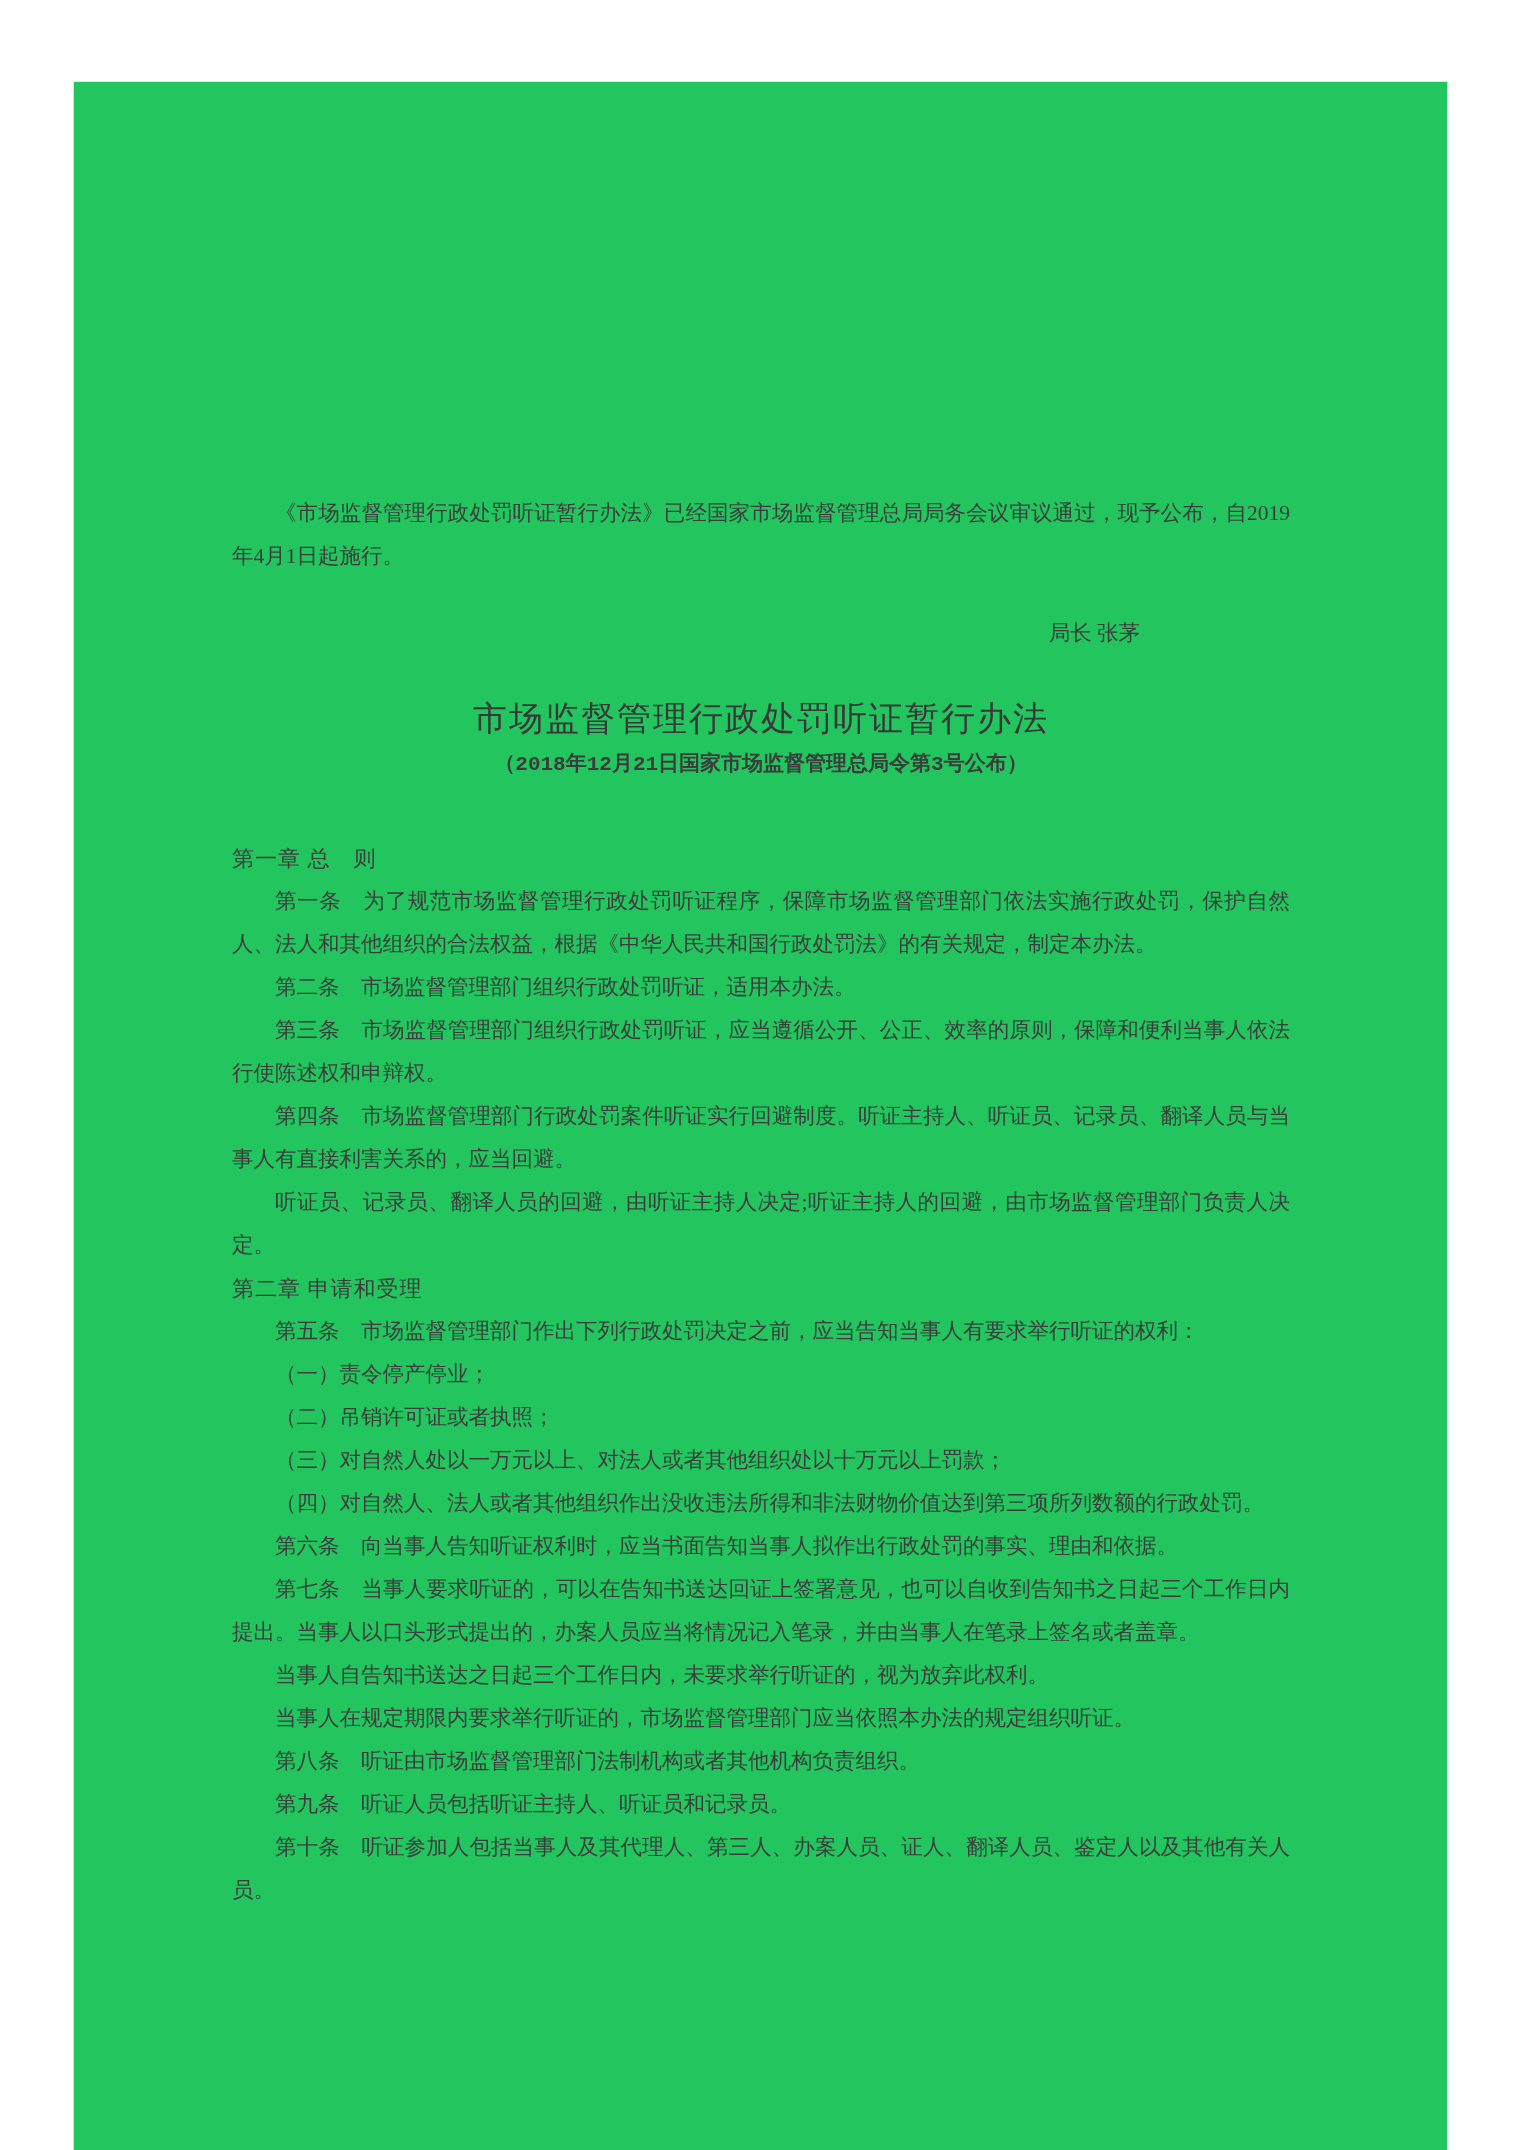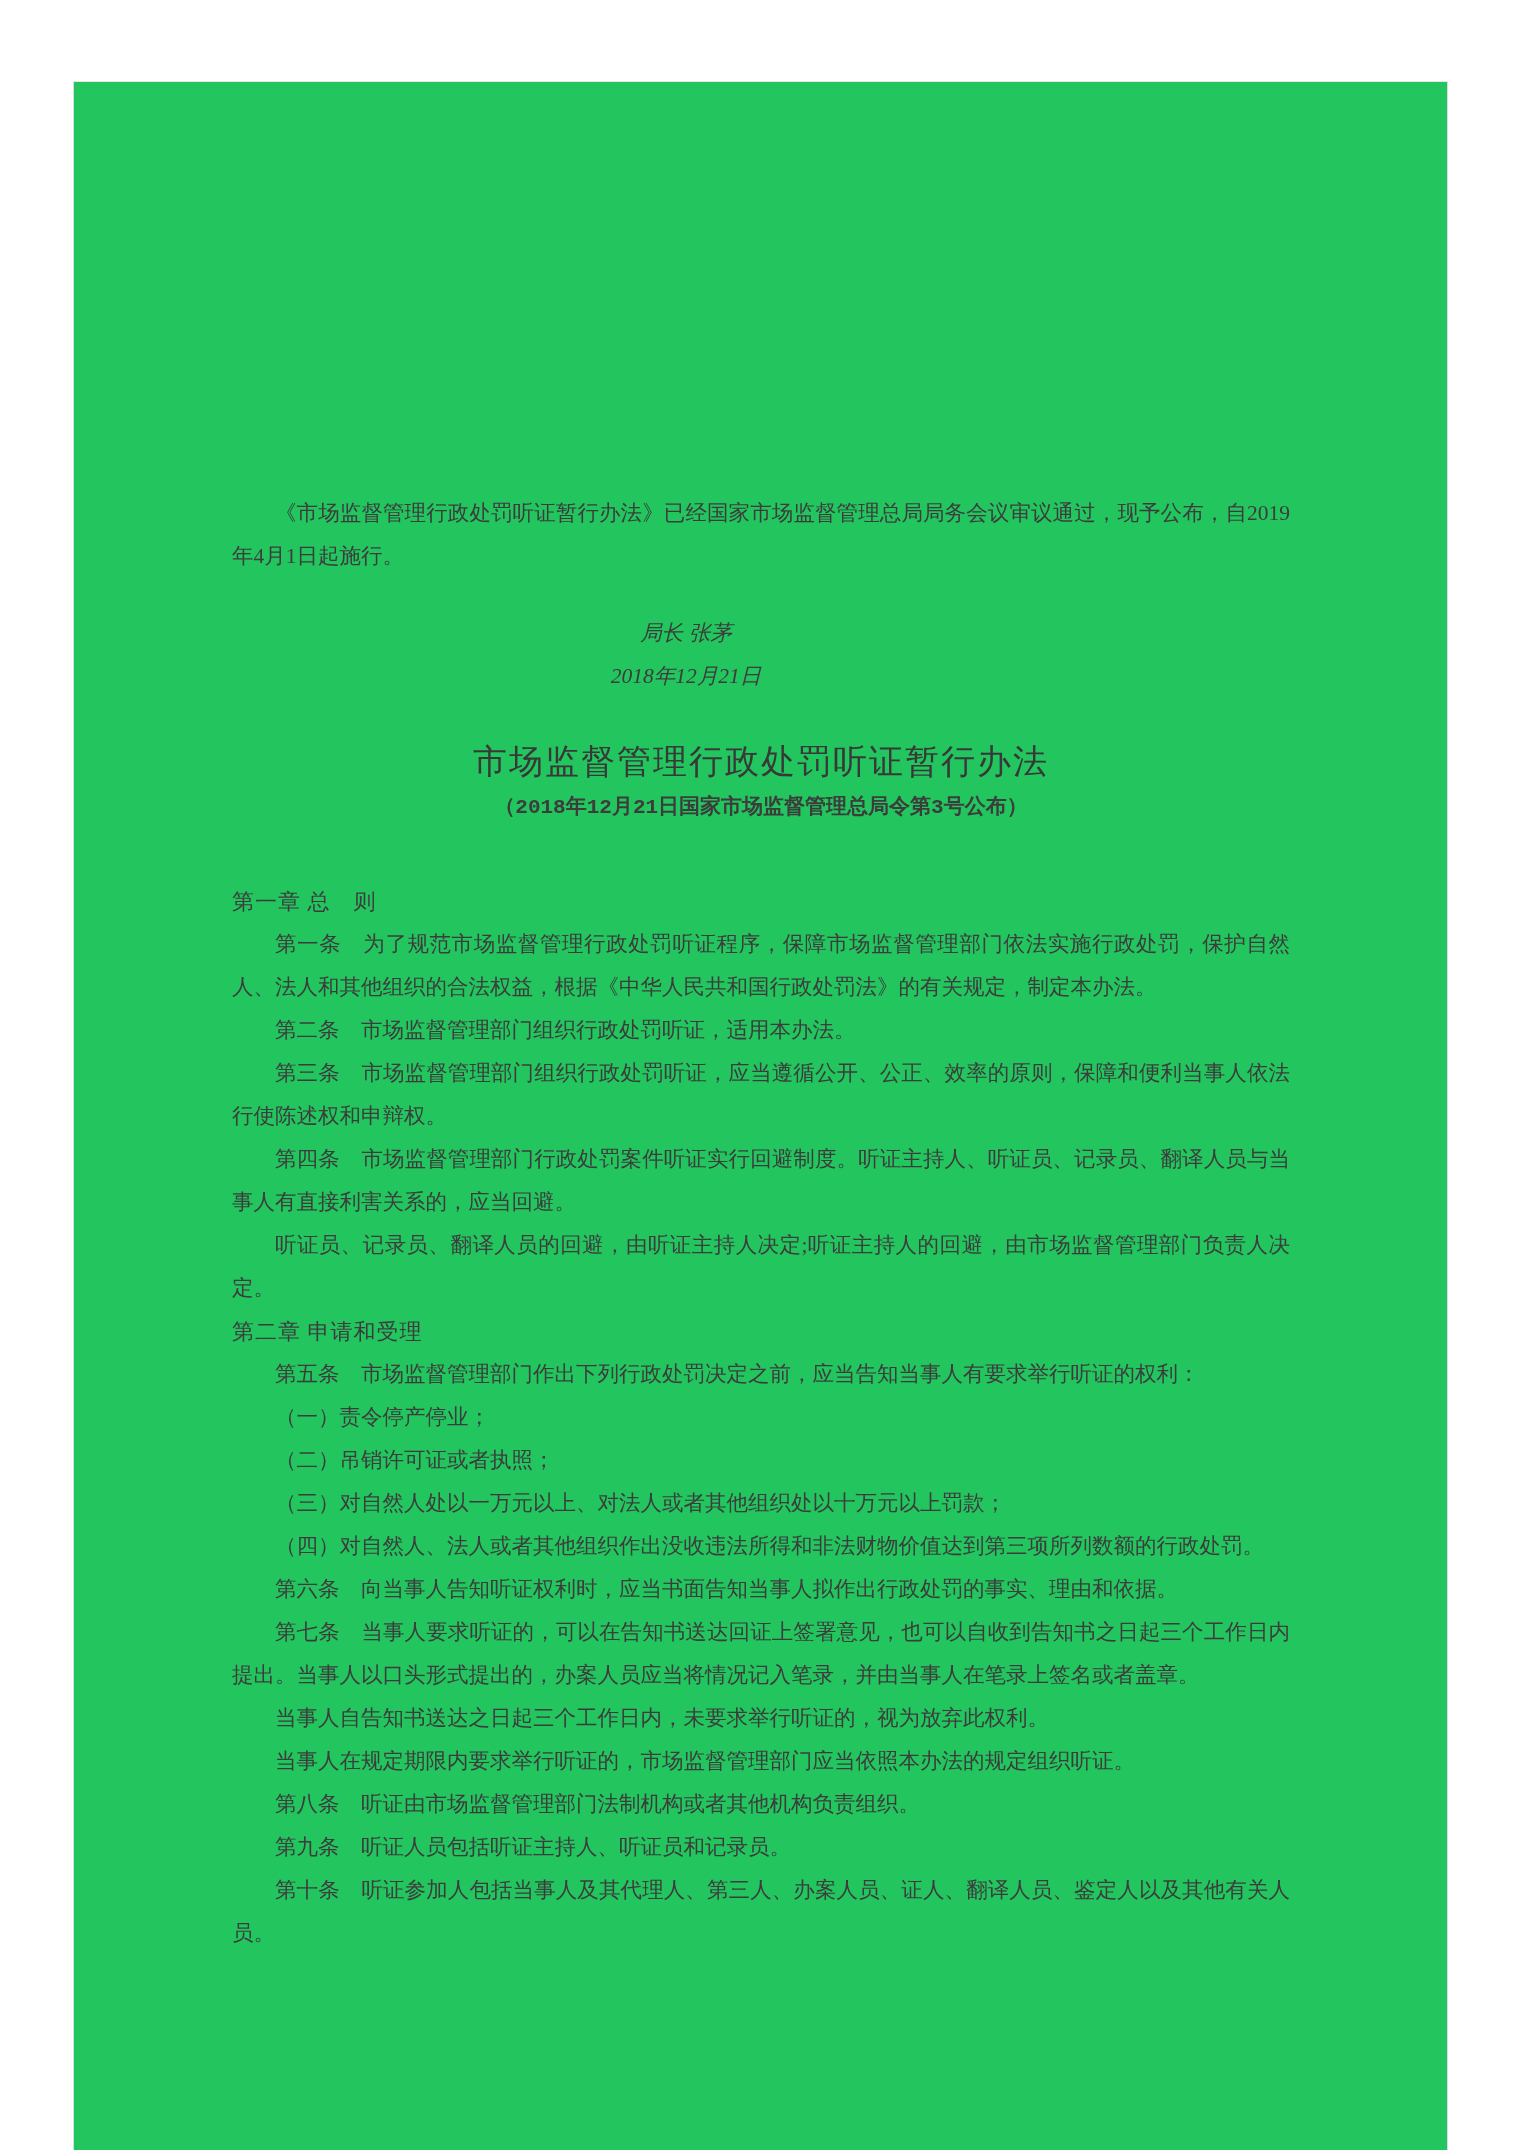--- a/index.html
+++ b/index.html
@@ -33,23 +33,22 @@
   }
   .para {
     margin: 0;
     font-size: 21.5px;
     line-height: 43px;
     text-align: justify;
   }
   .indent { text-indent: 2em; }
   .signature {
     margin-top: 34px;
-    text-align: center;
+    text-align: right;
     padding-right: 150px;
-    font-style: italic;
   }
   .signature p {
     margin: 0;
     font-size: 21.5px;
     line-height: 43px;
   }
   h1.doc-title {
     margin: 38px 0 0 0;
     font-size: 34px;
     line-height: 52px;
@@ -78,21 +77,20 @@
 </head>
 <body>
 
 <div class="canvas">
   <div class="page">
 
     <p class="para indent">《市场监督管理行政处罚听证暂行办法》已经国家市场监督管理总局局务会议审议通过，现予公布，自2019年4月1日起施行。</p>
 
     <div class="signature">
       <p>局长  张茅</p>
-      <p>2018年12月21日</p>
     </div>
 
     <h1 class="doc-title">市场监督管理行政处罚听证暂行办法</h1>
     <p class="subtitle">（2018年12月21日国家市场监督管理总局令第3号公布）</p>
 
     <h2 class="chapter">第一章 总　则</h2>
     <p class="para indent">第一条　为了规范市场监督管理行政处罚听证程序，保障市场监督管理部门依法实施行政处罚，保护自然人、法人和其他组织的合法权益，根据《中华人民共和国行政处罚法》的有关规定，制定本办法。</p>
     <p class="para indent">第二条　市场监督管理部门组织行政处罚听证，适用本办法。</p>
     <p class="para indent">第三条　市场监督管理部门组织行政处罚听证，应当遵循公开、公正、效率的原则，保障和便利当事人依法行使陈述权和申辩权。</p>
     <p class="para indent">第四条　市场监督管理部门行政处罚案件听证实行回避制度。听证主持人、听证员、记录员、翻译人员与当事人有直接利害关系的，应当回避。</p>

